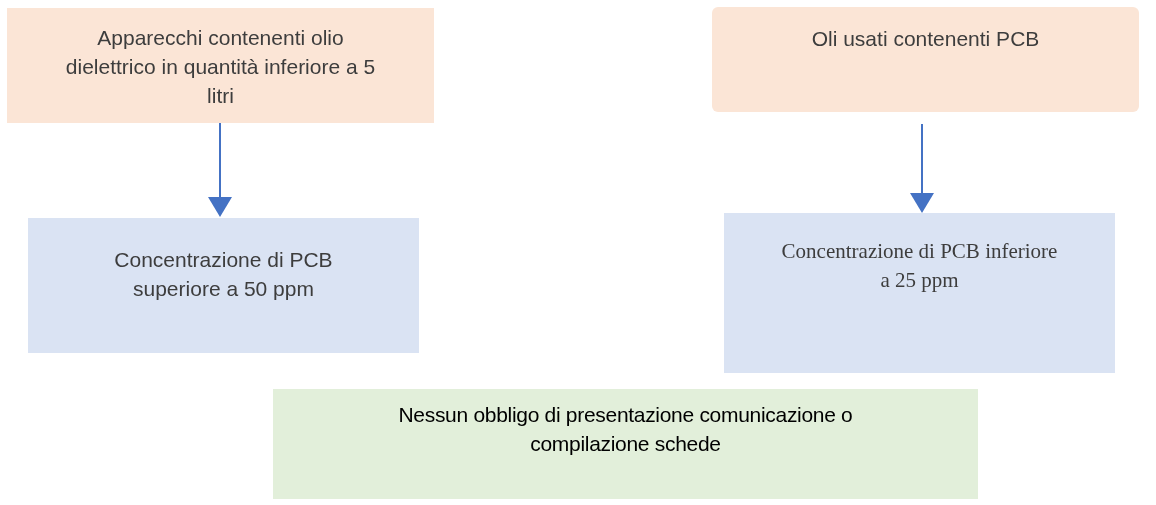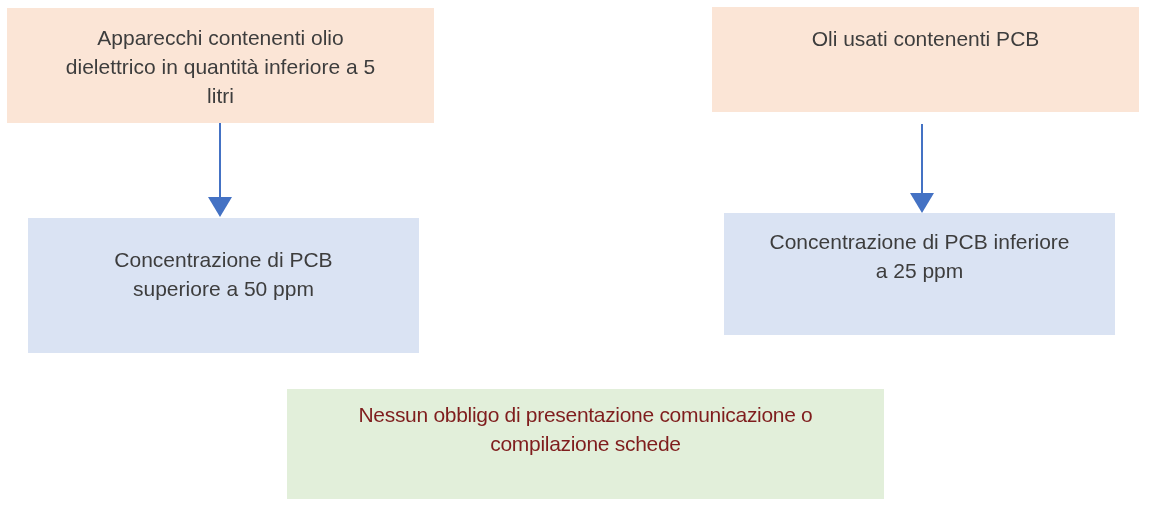--- a/index.html
+++ b/index.html
@@ -18,23 +18,23 @@
     box-sizing: border-box;
     text-align: center;
     white-space: pre-line;
     color: var(--text-color);
     font-size: 21px;
     line-height: 29px;
   }
   .node-top-left   { left: 7px;   top: 8px;   width: 427px; height: 115px; padding-top: 15px; }
   .node-top-right  { left: 712px; top: 7px;   width: 427px; height: 105px; padding-top: 17px; }
   .node-mid-left   { left: 28px;  top: 218px; width: 391px; height: 135px; padding-top: 27px; }
-  .node-mid-right  { left: 724px; top: 213px; width: 391px; height: 122px; padding-top: 14px; }
-  .node-bottom     { left: 273px; top: 389px; width: 597px; height: 110px; padding-top: 11px;
-                     color: #7f1d1d; letter-spacing: -0.3px; margin-left: 14px; }
+  .node-mid-right  { left: 724px; top: 213px; width: 391px; height: 160px; padding-top: 24px; font-family: Liberation Serif, serif; }
+  .node-bottom     { left: 273px; top: 389px; width: 705px; height: 110px; padding-top: 11px;
+                     color: #000000; letter-spacing: -0.3px; }
   .arrow {
     position: absolute;
     width: 24px;
     display: flex;
     flex-direction: column;
     align-items: center;
   }
   .arrow-left  { left: 208px; top: 123px; height: 94px; }
   .arrow-right { left: 910px; top: 124px; height: 89px; }
   .arrow-shaft { width: 2px; flex: 1; }
@@ -46,21 +46,21 @@
 </style>
 </head>
 <body>
 
 <div class="canvas" style="background: rgb(255, 255, 255);">
 
   <div class="node node-top-left" style="background: rgb(251, 229, 214);">Apparecchi contenenti olio
 dielettrico in quantità inferiore a 5
 litri</div>
 
-  <div class="node node-top-right" style="background: rgb(251, 229, 214);">Oli usati contenenti PCB</div>
+  <div class="node node-top-right" style="background: rgb(251, 229, 214); border-radius: 6px;">Oli usati contenenti PCB</div>
 
   <div class="arrow arrow-left">
     <div class="arrow-shaft" style="background: rgb(68, 114, 196);"></div>
     <div class="arrow-head" style="background: rgb(68, 114, 196);"></div>
   </div>
 
   <div class="arrow arrow-right">
     <div class="arrow-shaft" style="background: rgb(68, 114, 196);"></div>
     <div class="arrow-head" style="background: rgb(68, 114, 196);"></div>
   </div>

